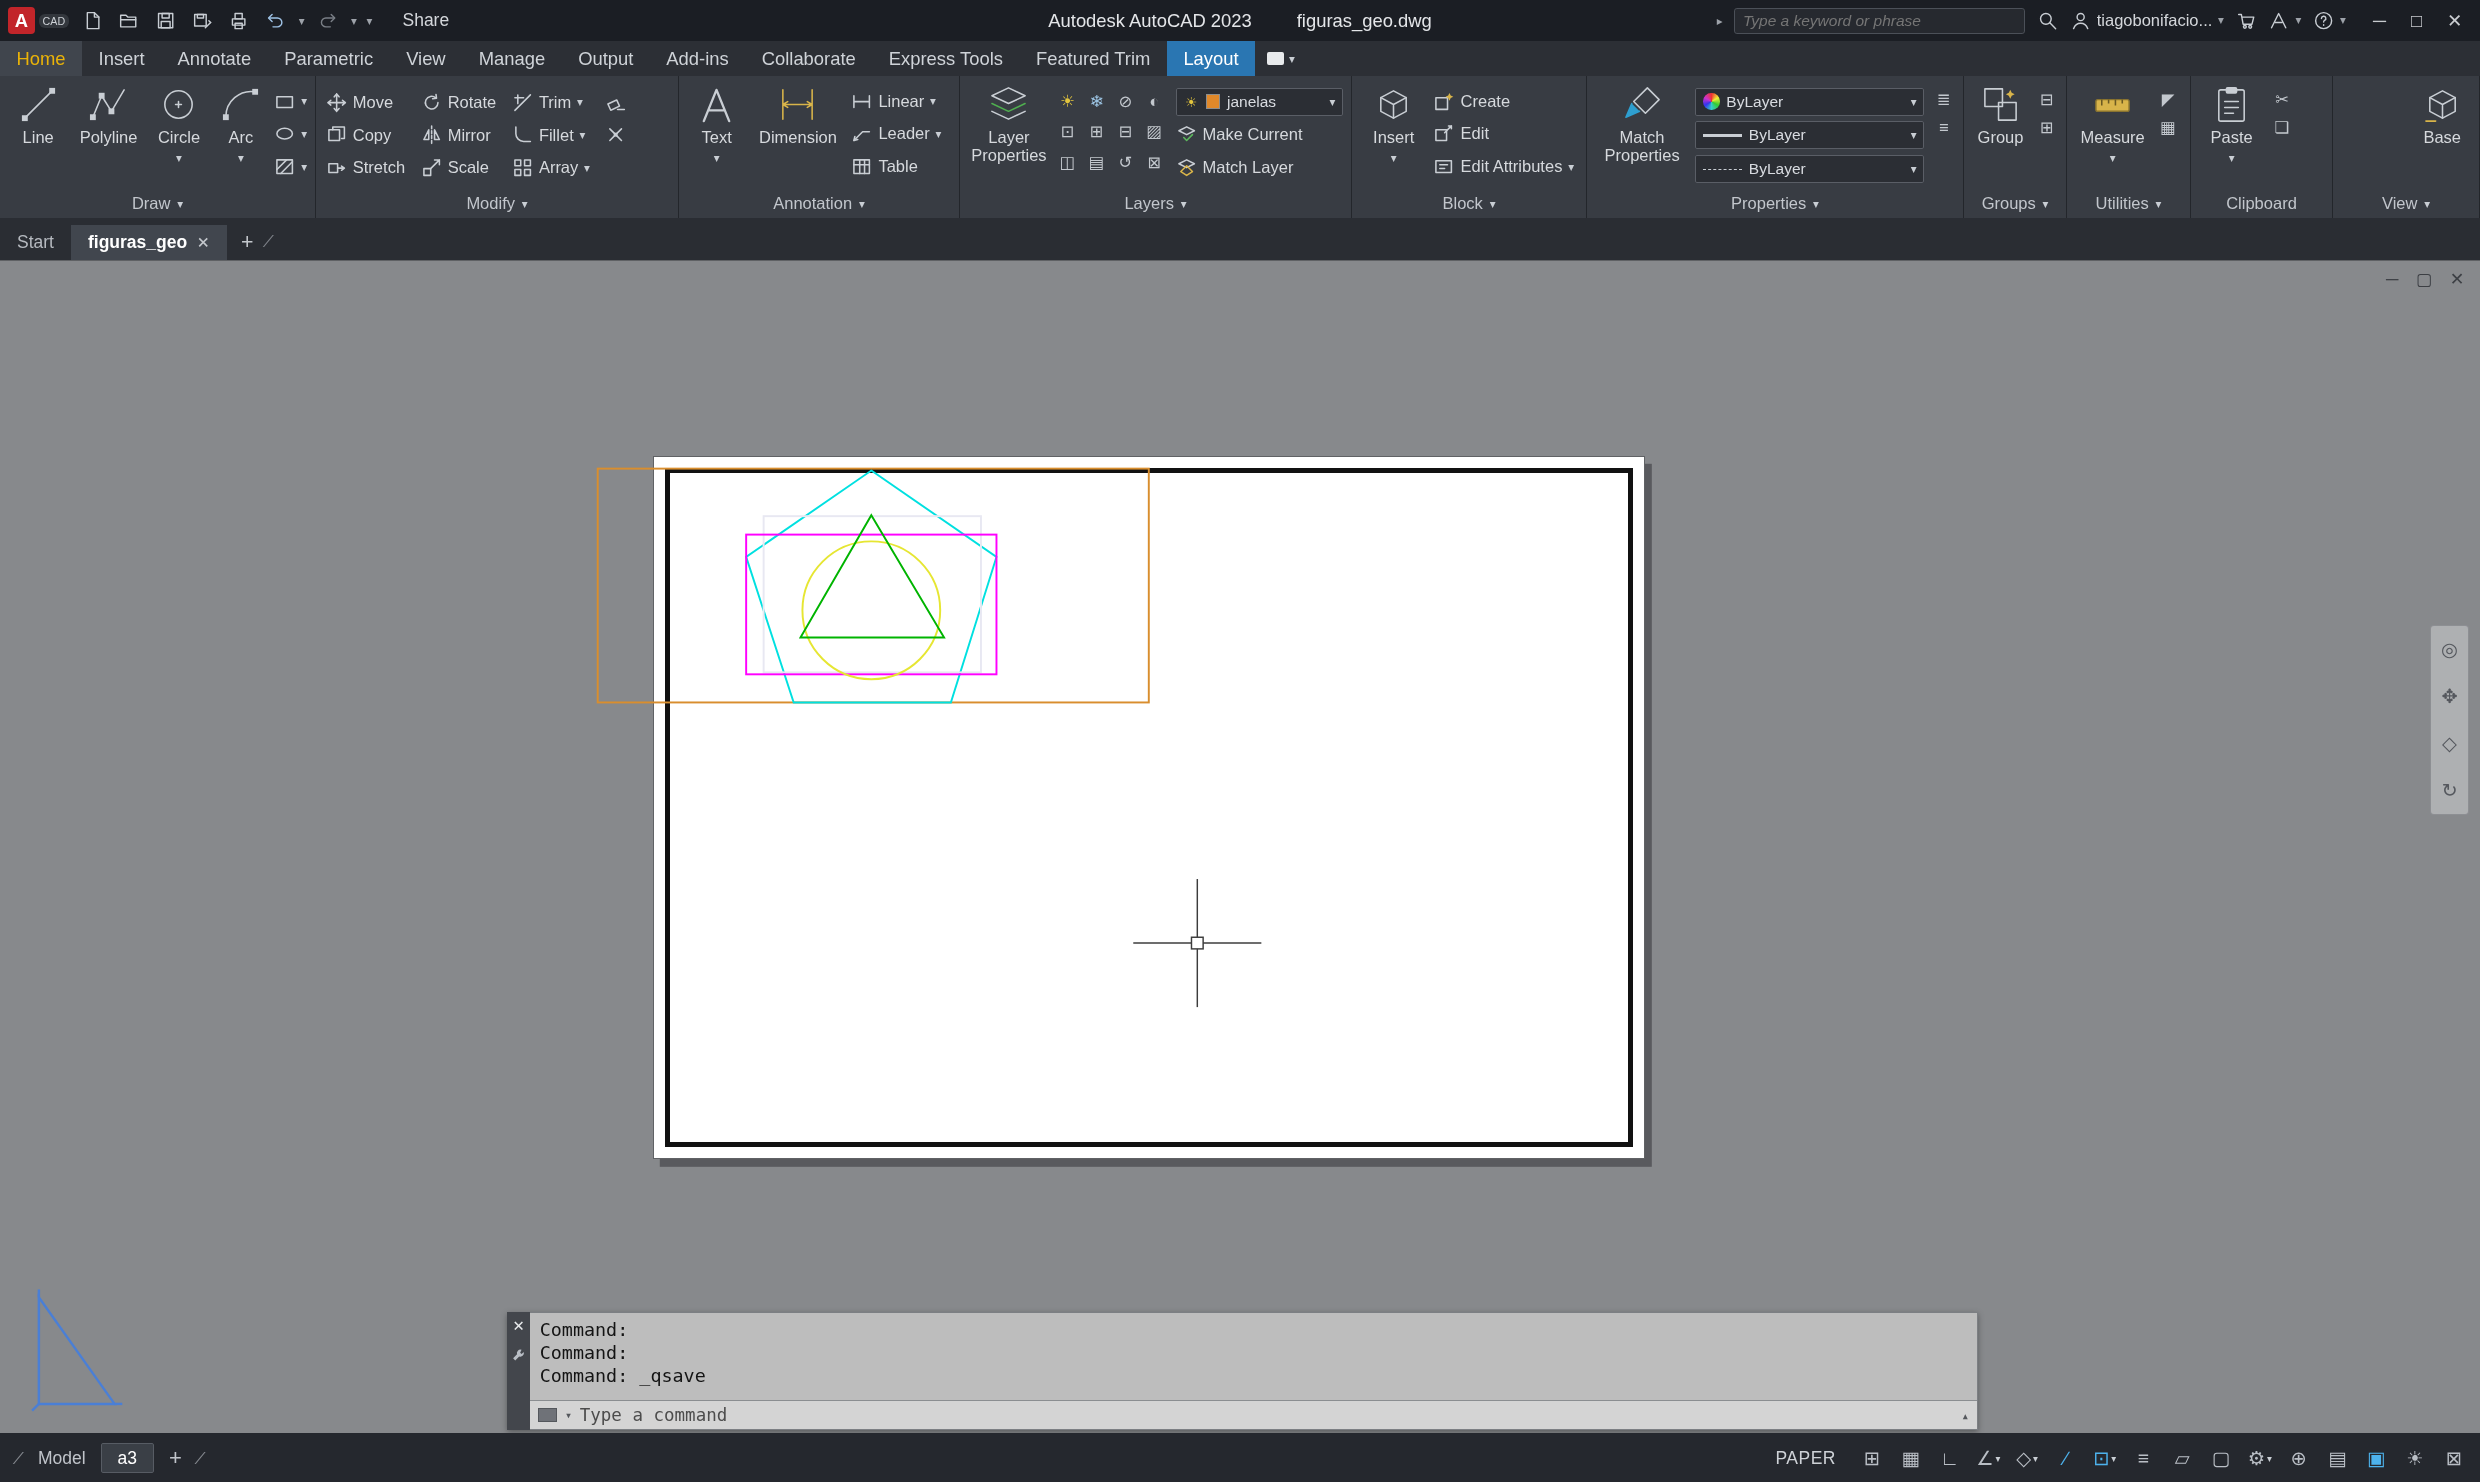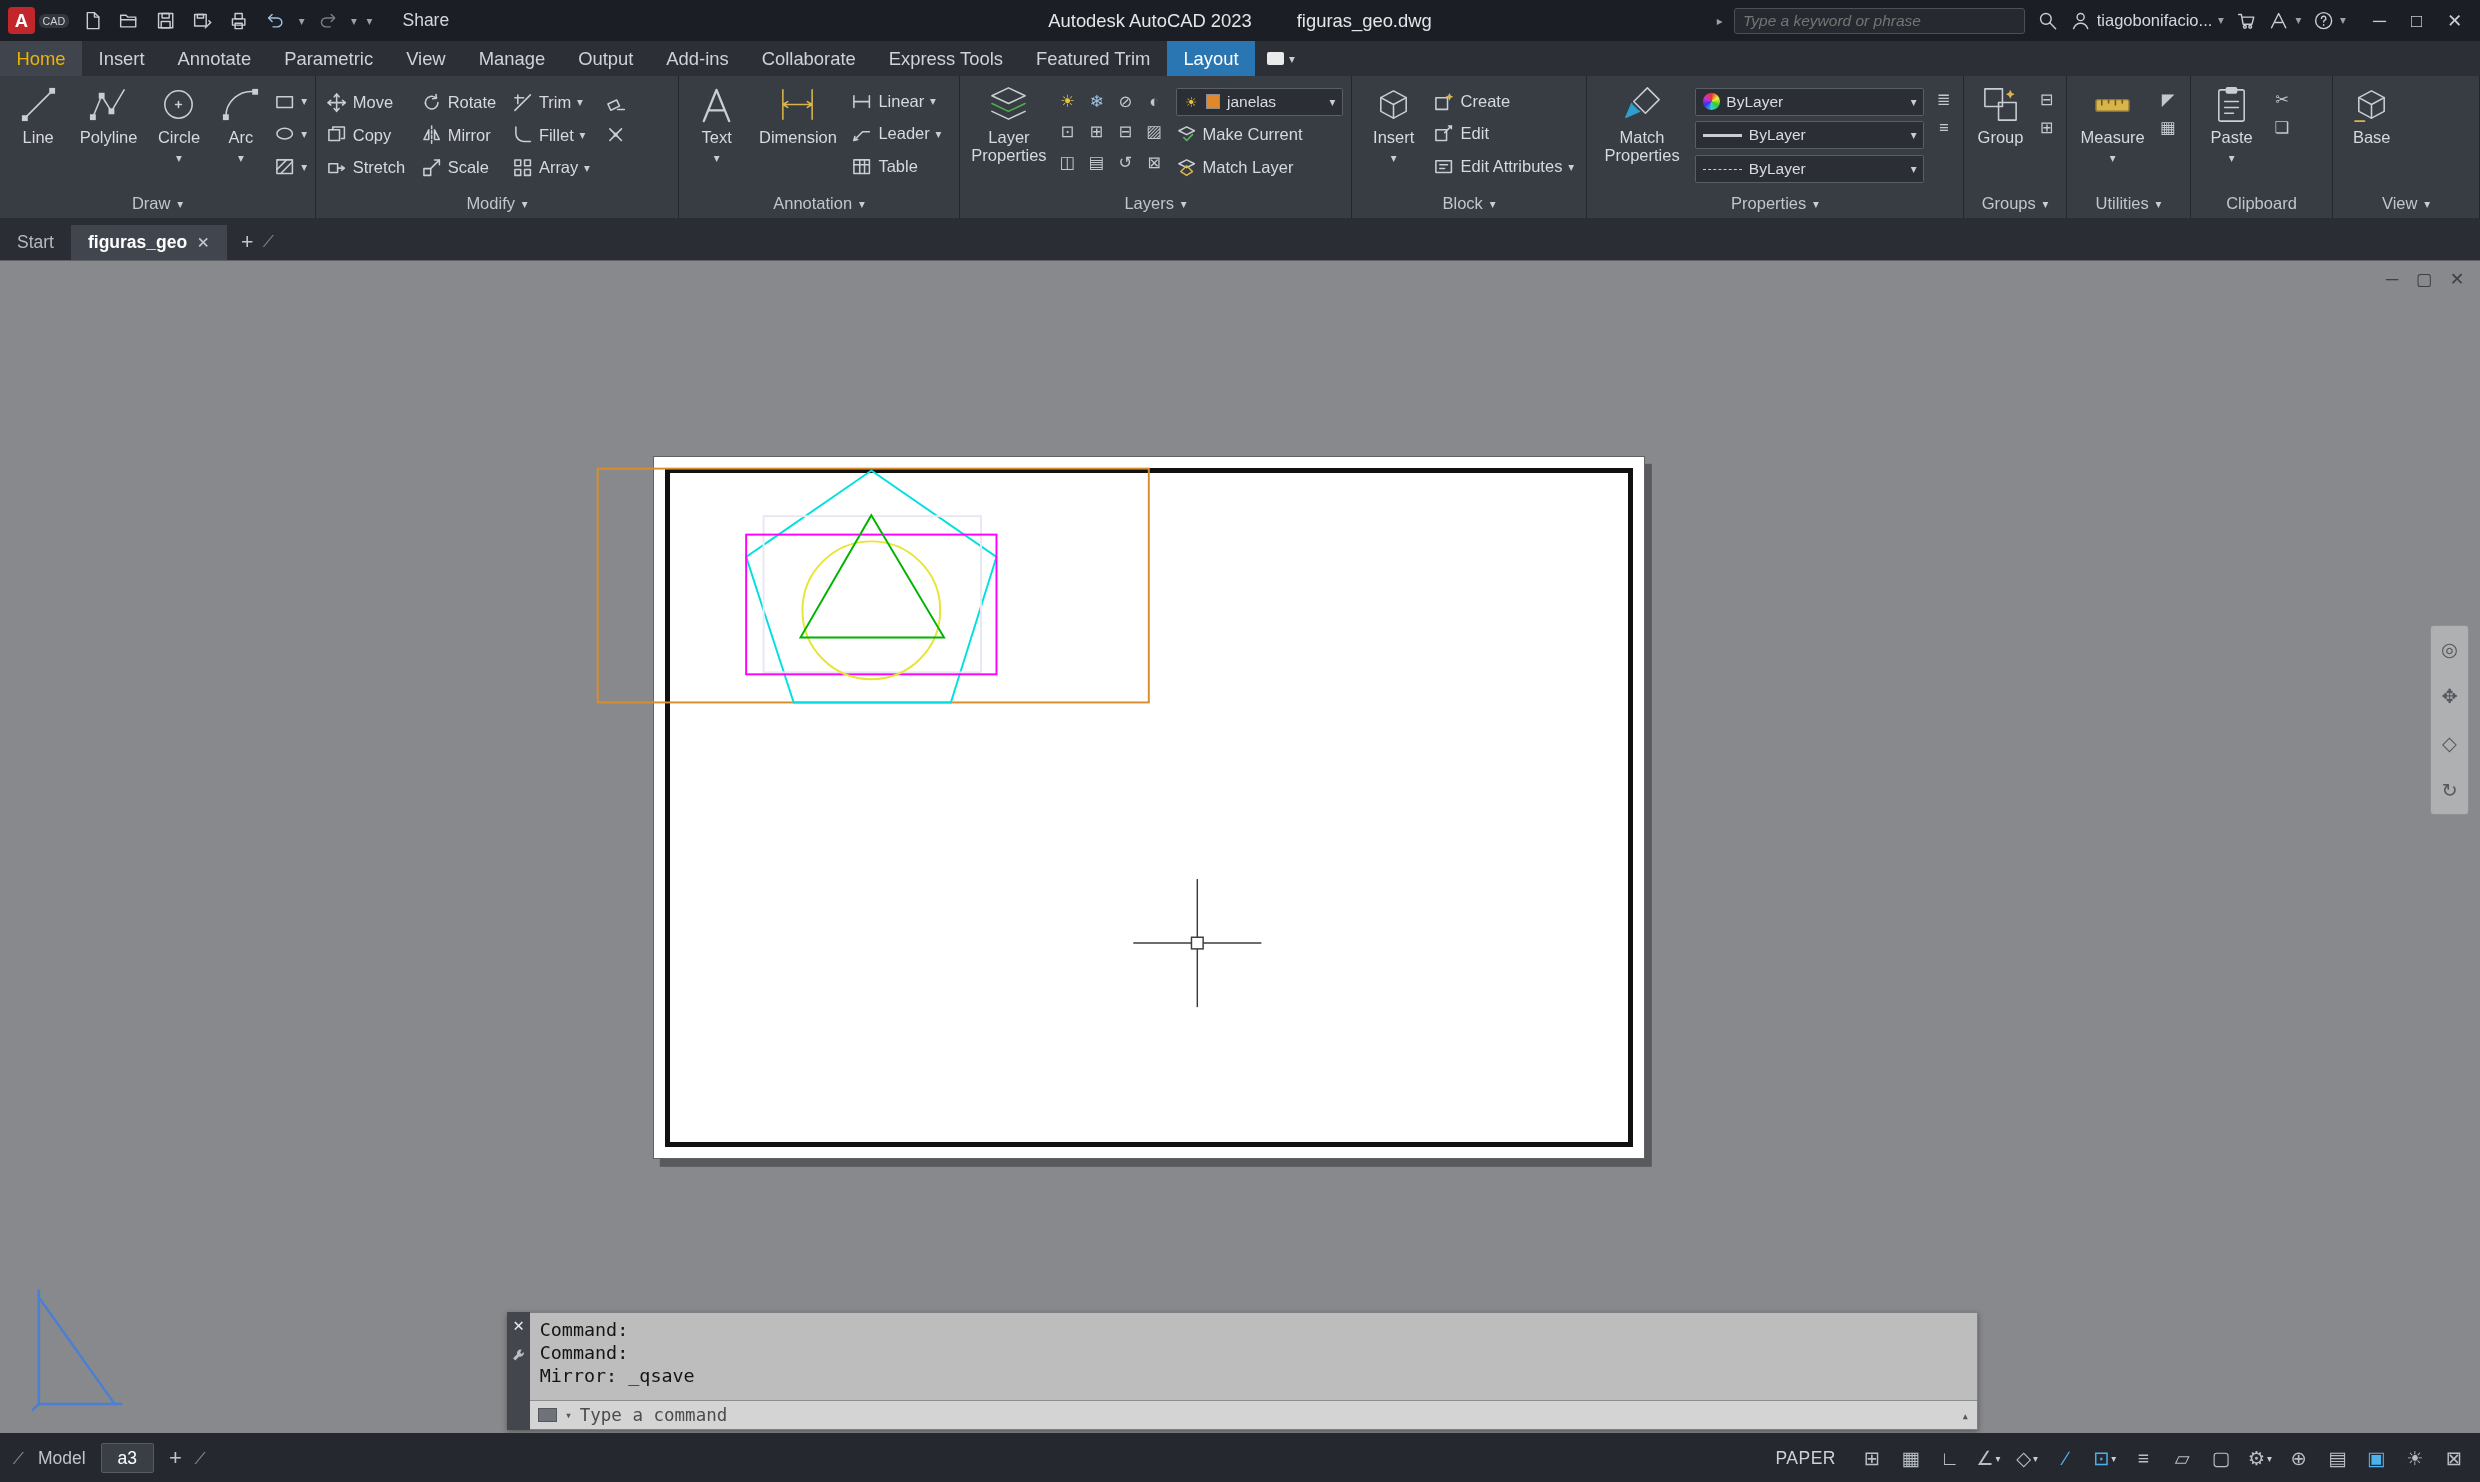--- a/index.html
+++ b/index.html
@@ -637,21 +637,21 @@
           <span class="tinyglyph">✂</span>
           <span class="tinyglyph">❏</span>
         </div>
       </div>
       <div class="plabel">
           <span>Clipboard</span>
         </div>
     </div>
 
     <div class="panel" style="flex:1">
-      <div class="pc" style="justify-content:flex-start">
+      <div class="pc" style="justify-content:flex-end">
         <div class="bigbtn" style="width:58px">
           <svg class="ic" viewBox="0 0 42 42">
               <path d="M8 14l13-7 13 7v14l-13 7-13-7z"></path>
               <path d="M8 14l13 7 13-7M21 21v14"></path>
               <path d="M4 38h10" style="stroke:#d8b44a"></path>
             </svg>
           <span>Base</span>
         </div>
       </div>
       <div class="plabel">
@@ -716,21 +716,21 @@
       <div class="cmd-strip">
         <span class="x">✕</span>
         <svg class="ic" width="15.5" height="15.5" viewBox="0 0 22 22">
           <path d="M15 4a5 5 0 0 0-6.4 6.4L3 16l3 3 5.6-5.6A5 5 0 0 0 18 7l-3 3-2-2z" style="fill:#b9bec5;stroke:none"></path>
         </svg>
       </div>
       <div class="cmd-main">
         <div class="cmd-hist">
           <div>Command:</div>
           <div>Command:</div>
-          <div>Mirror: _qsave</div>
+          <div>Command: _qsave</div>
         </div>
         <div class="cmd-input">
           <span class="cmd-box"></span>
           <span class="dd" style="color:#54575c">▾</span>
           <span class="ph">Type a command</span>
           <span class="cmd-scroll">▴</span>
         </div>
       </div>
     </div>
   </div>

